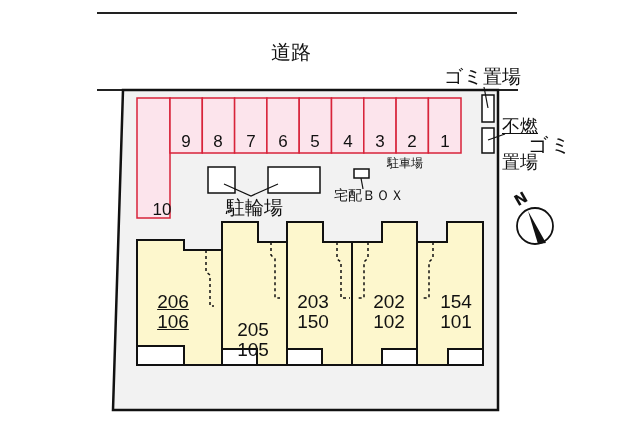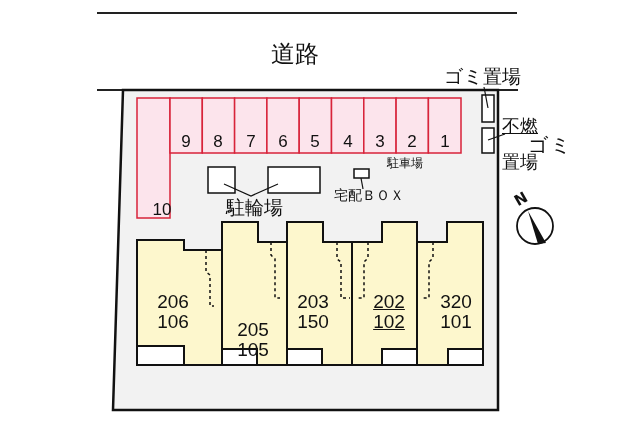--- a/index.html
+++ b/index.html
@@ -67,21 +67,21 @@
     <polyline points="368,242 368,258 364,262 364,298 356,298"></polyline>
     <polyline points="433,242 433,258 429,262 429,298 422,298"></polyline>
   </g>
 
   <g>
     <circle cx="535" cy="226" r="18" fill="#fff" stroke="#111" stroke-width="1.8"></circle>
     <polygon points="528,211 546,243 538,244" fill="#111"></polygon>
   </g>
 </svg>
 
-<div class="lbl" style="left:271px;top:42px;font-size:24px;">道路</div>
+<div class="lbl" style="left:271px;top:42px;font-size:20px;">道路</div>
 <div class="lbl" style="left:444px;top:67px;font-size:19px;">ゴミ置場</div>
 
 <div class="lbl" style="left:502px;top:117px;font-size:18px;text-decoration:underline;">不燃</div>
 <div class="lbl" style="left:528px;top:135px;font-size:20px;letter-spacing:2px;">ゴミ</div>
 <div class="lbl" style="left:502px;top:153px;font-size:18px;">置場</div>
 
 <div class="slotnum" style="left:429px;top:133px;">1</div>
 <div class="slotnum" style="left:396px;top:133px;">2</div>
 <div class="slotnum" style="left:364px;top:133px;">3</div>
 <div class="slotnum" style="left:332px;top:133px;">4</div>
@@ -91,32 +91,32 @@
 <div class="slotnum" style="left:202px;top:133px;">8</div>
 <div class="slotnum" style="left:170px;top:133px;">9</div>
 <div class="slotnum" style="left:137px;top:201px;width:50px;">10</div>
 
 <div class="lbl" style="left:387px;top:157px;font-size:12px;">駐車場</div>
 <div class="lbl" style="left:226px;top:198px;font-size:19px;">駐輪場</div>
 <div class="lbl" style="left:334px;top:188px;font-size:14px;">宅配ＢＯＸ</div>
 
 <div class="lbl" style="left:515px;top:192px;font-size:15px;font-weight:bold;transform:rotate(-30deg);">N</div>
 
-<div class="unit" style="left:151px;top:292px;width:44px;">
+<div class="unit" style="left:151px;top:292px;width:44px;text-decoration:underline;">
   <div>206</div>
   <div>106</div>
 </div>
 <div class="unit" style="left:231px;top:292px;width:44px;margin-top:28px;">
   <div>205</div>
   <div>105</div>
 </div>
 <div class="unit" style="left:291px;top:292px;width:44px;">
   <div>203</div>
   <div>150</div>
 </div>
-<div class="unit" style="left:367px;top:292px;width:44px;text-decoration:underline;">
+<div class="unit" style="left:367px;top:292px;width:44px;">
   <div>202</div>
   <div>102</div>
 </div>
 <div class="unit" style="left:434px;top:292px;width:44px;">
-  <div>320</div>
+  <div>154</div>
   <div>101</div>
 </div>
 
 </body></html>

